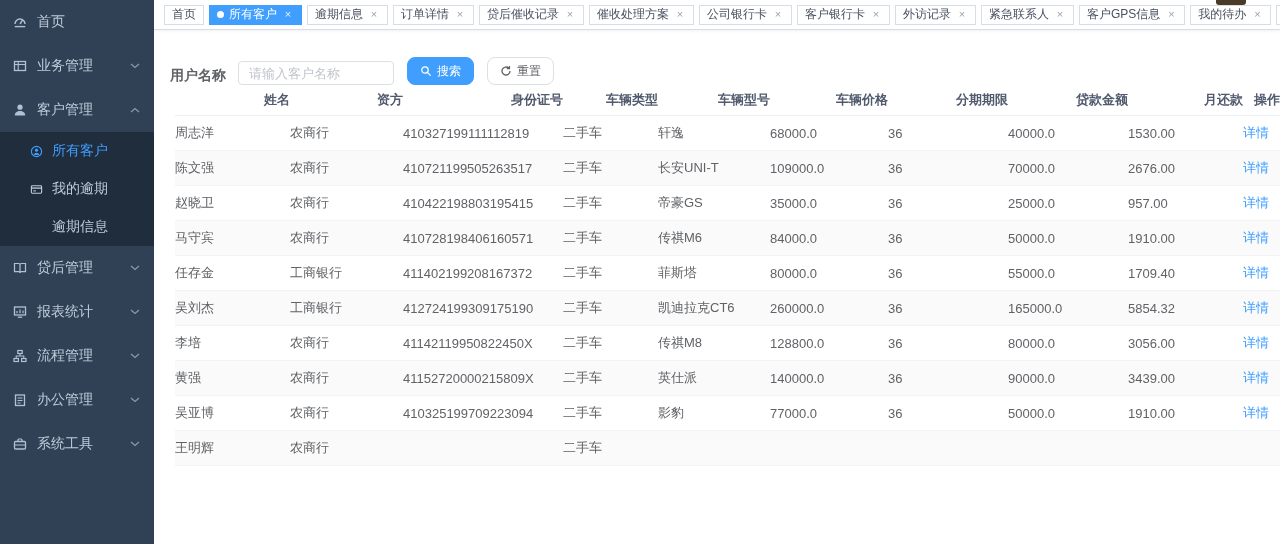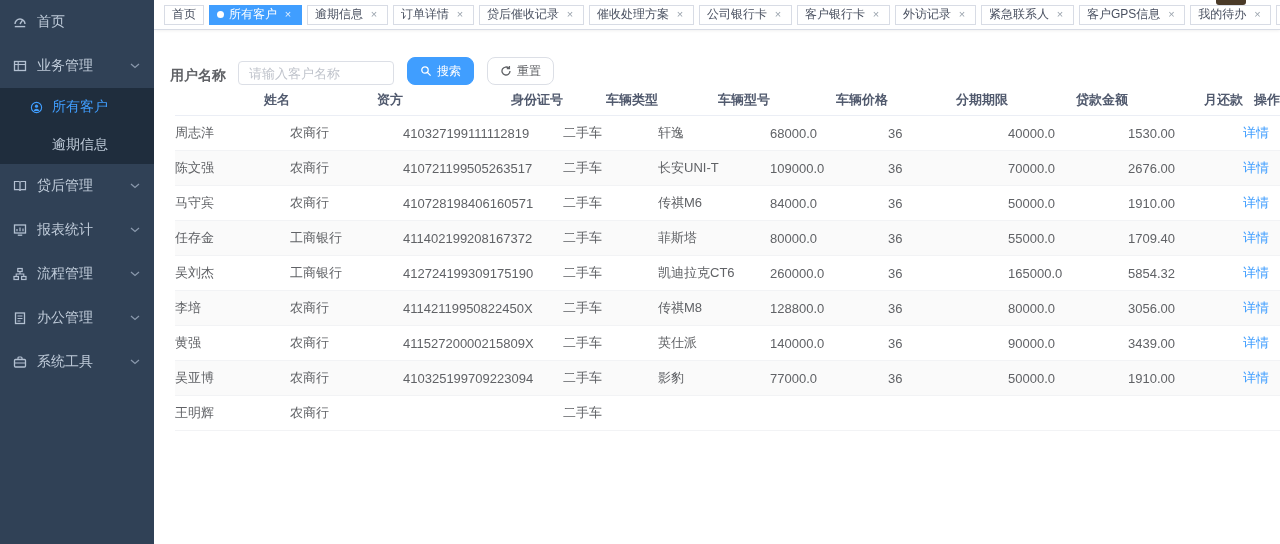--- a/index.html
+++ b/index.html
@@ -83,30 +83,54 @@
               <line x1="5.2" y1="2.5" x2="5.2" y2="11.5" stroke="currentColor" stroke-width="1.1"></line>
             </svg>
           </span>
           <span class="side-label">业务管理</span>
           <span class="side-chevron">
             <svg viewBox="0 0 10 6">
               <path d="M1 1l4 3.5L9 1" fill="none" stroke="currentColor" stroke-width="1.2"></path>
             </svg>
           </span>
         </div>
+        <div class="side-item">
+          <span class="side-icon">
+            <svg viewBox="0 0 14 14">
+              <circle cx="7" cy="4.2" r="2.6" fill="currentColor"></circle>
+              <path d="M1.8 12.5c0-3 2.3-4.6 5.2-4.6s5.2 1.6 5.2 4.6z" fill="currentColor"></path>
+            </svg>
+          </span>
+          <span class="side-label">客户管理</span>
+          <span class="side-chevron">
+            <svg viewBox="0 0 10 6">
+              <path d="M1 5l4-3.5L9 5" fill="none" stroke="currentColor" stroke-width="1.2"></path>
+            </svg>
+          </span>
+        </div>
         <div class="submenu">
           <div class="sub-item active">
             <span class="sub-icon">
               <svg viewBox="0 0 14 14">
                 <circle cx="7" cy="7" r="5.5" fill="none" stroke="currentColor" stroke-width="1.2"></circle>
                 <circle cx="7" cy="5.6" r="1.7" fill="currentColor"></circle>
                 <path d="M3.9 10.7c.6-1.5 1.7-2.3 3.1-2.3s2.5.8 3.1 2.3" fill="currentColor"></path>
               </svg>
             </span>
             <span class="sub-label">所有客户</span>
+          </div>
+          <div class="sub-item">
+            <span class="sub-icon">
+              <svg viewBox="0 0 14 14">
+                <rect x="1.5" y="3" width="11" height="8" rx="1" fill="none" stroke="currentColor" stroke-width="1.2"></rect>
+                <path d="M1.5 5.5h11" stroke="currentColor" stroke-width="1.4"></path>
+                <path d="M3.5 8.5h3" stroke="currentColor" stroke-width="1.1"></path>
+              </svg>
+            </span>
+            <span class="sub-label">我的逾期</span>
           </div>
           <div class="sub-item">
             <span class="sub-icon empty"></span>
             <span class="sub-label">逾期信息</span>
           </div>
         </div>
         <div class="side-item">
           <span class="side-icon">
             <svg viewBox="0 0 14 14">
               <path d="M1.5 2.5h4.2A1.3 1.3 0 0 1 7 3.8v8.2a1.3 1.3 0 0 0-1.3-1.3H1.5zM12.5 2.5H8.3A1.3 1.3 0 0 0 7 3.8v8.2a1.3 1.3 0 0 1 1.3-1.3h4.2z" fill="none" stroke="currentColor" stroke-width="1.2"></path>
@@ -304,20 +328,32 @@
             <td>410721199505263517</td>
             <td>二手车</td>
             <td>长安UNI-T</td>
             <td>109000.0</td>
             <td>36</td>
             <td>70000.0</td>
             <td>2676.00</td>
             <td><a class="detail-link">详情</a></td>
           </tr>
           <tr>
+            <td>赵晓卫</td>
+            <td>农商行</td>
+            <td>410422198803195415</td>
+            <td>二手车</td>
+            <td>帝豪GS</td>
+            <td>35000.0</td>
+            <td>36</td>
+            <td>25000.0</td>
+            <td>957.00</td>
+            <td><a class="detail-link">详情</a></td>
+          </tr>
+          <tr>
             <td>马守宾</td>
             <td>农商行</td>
             <td>410728198406160571</td>
             <td>二手车</td>
             <td>传祺M6</td>
             <td>84000.0</td>
             <td>36</td>
             <td>50000.0</td>
             <td>1910.00</td>
             <td><a class="detail-link">详情</a></td>

